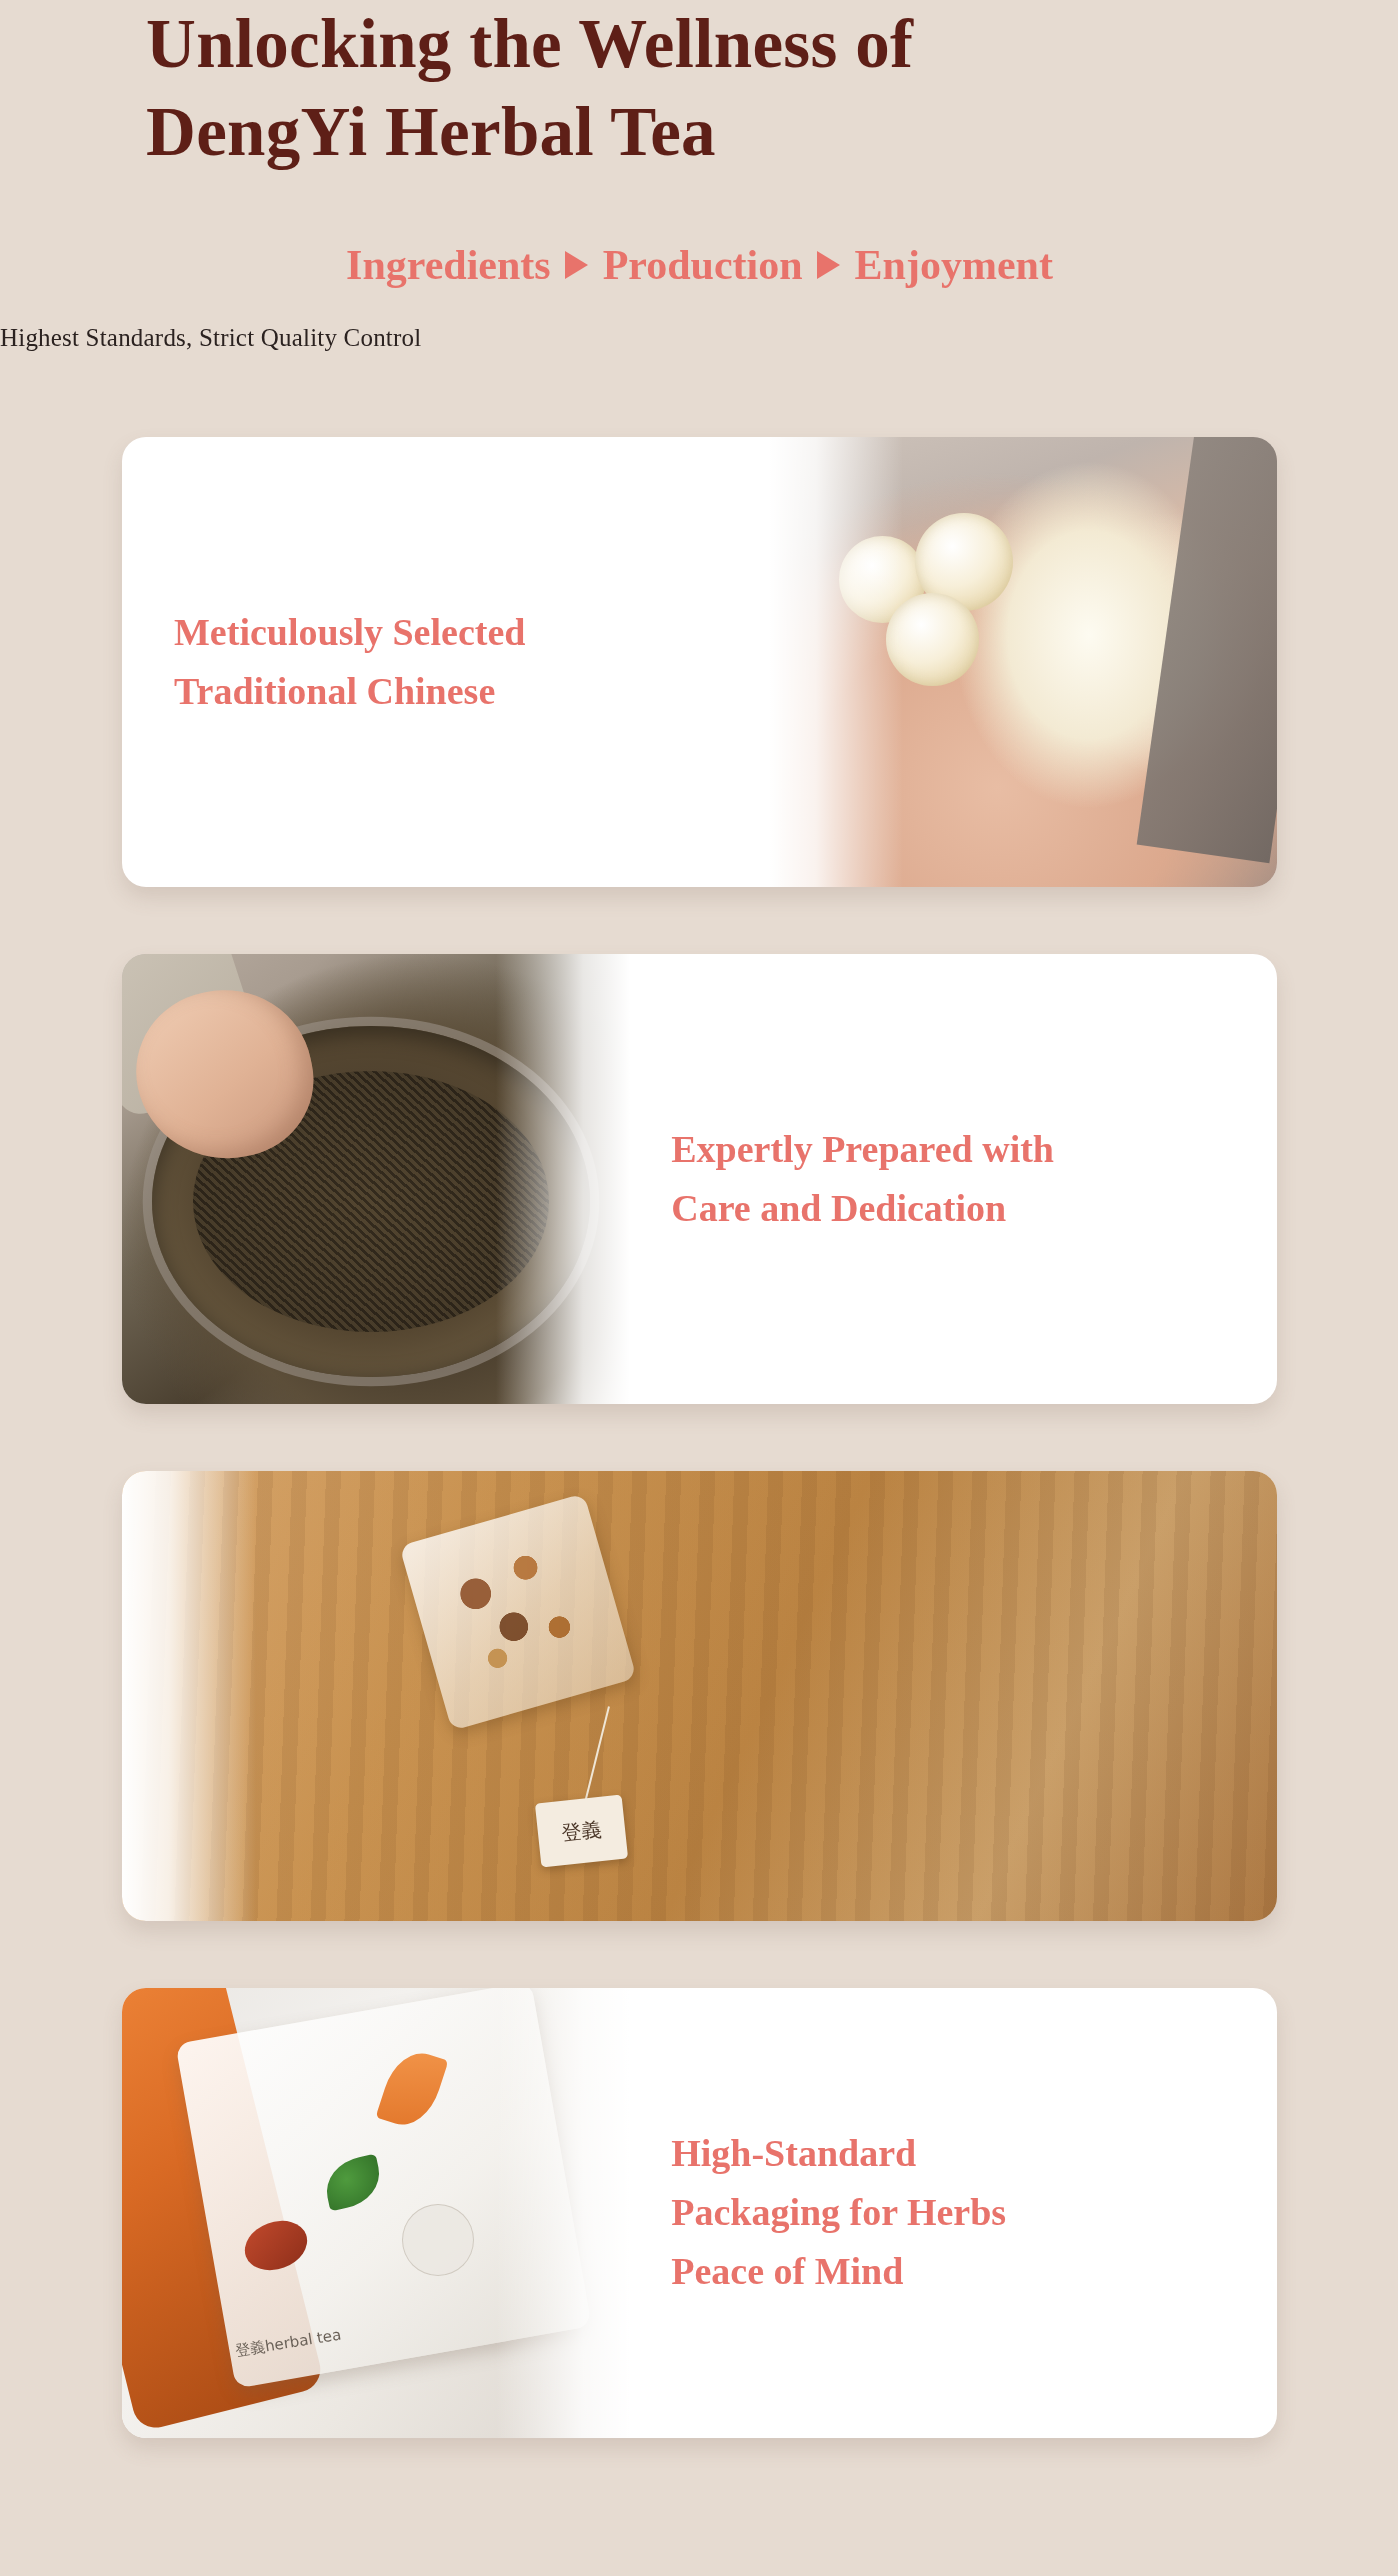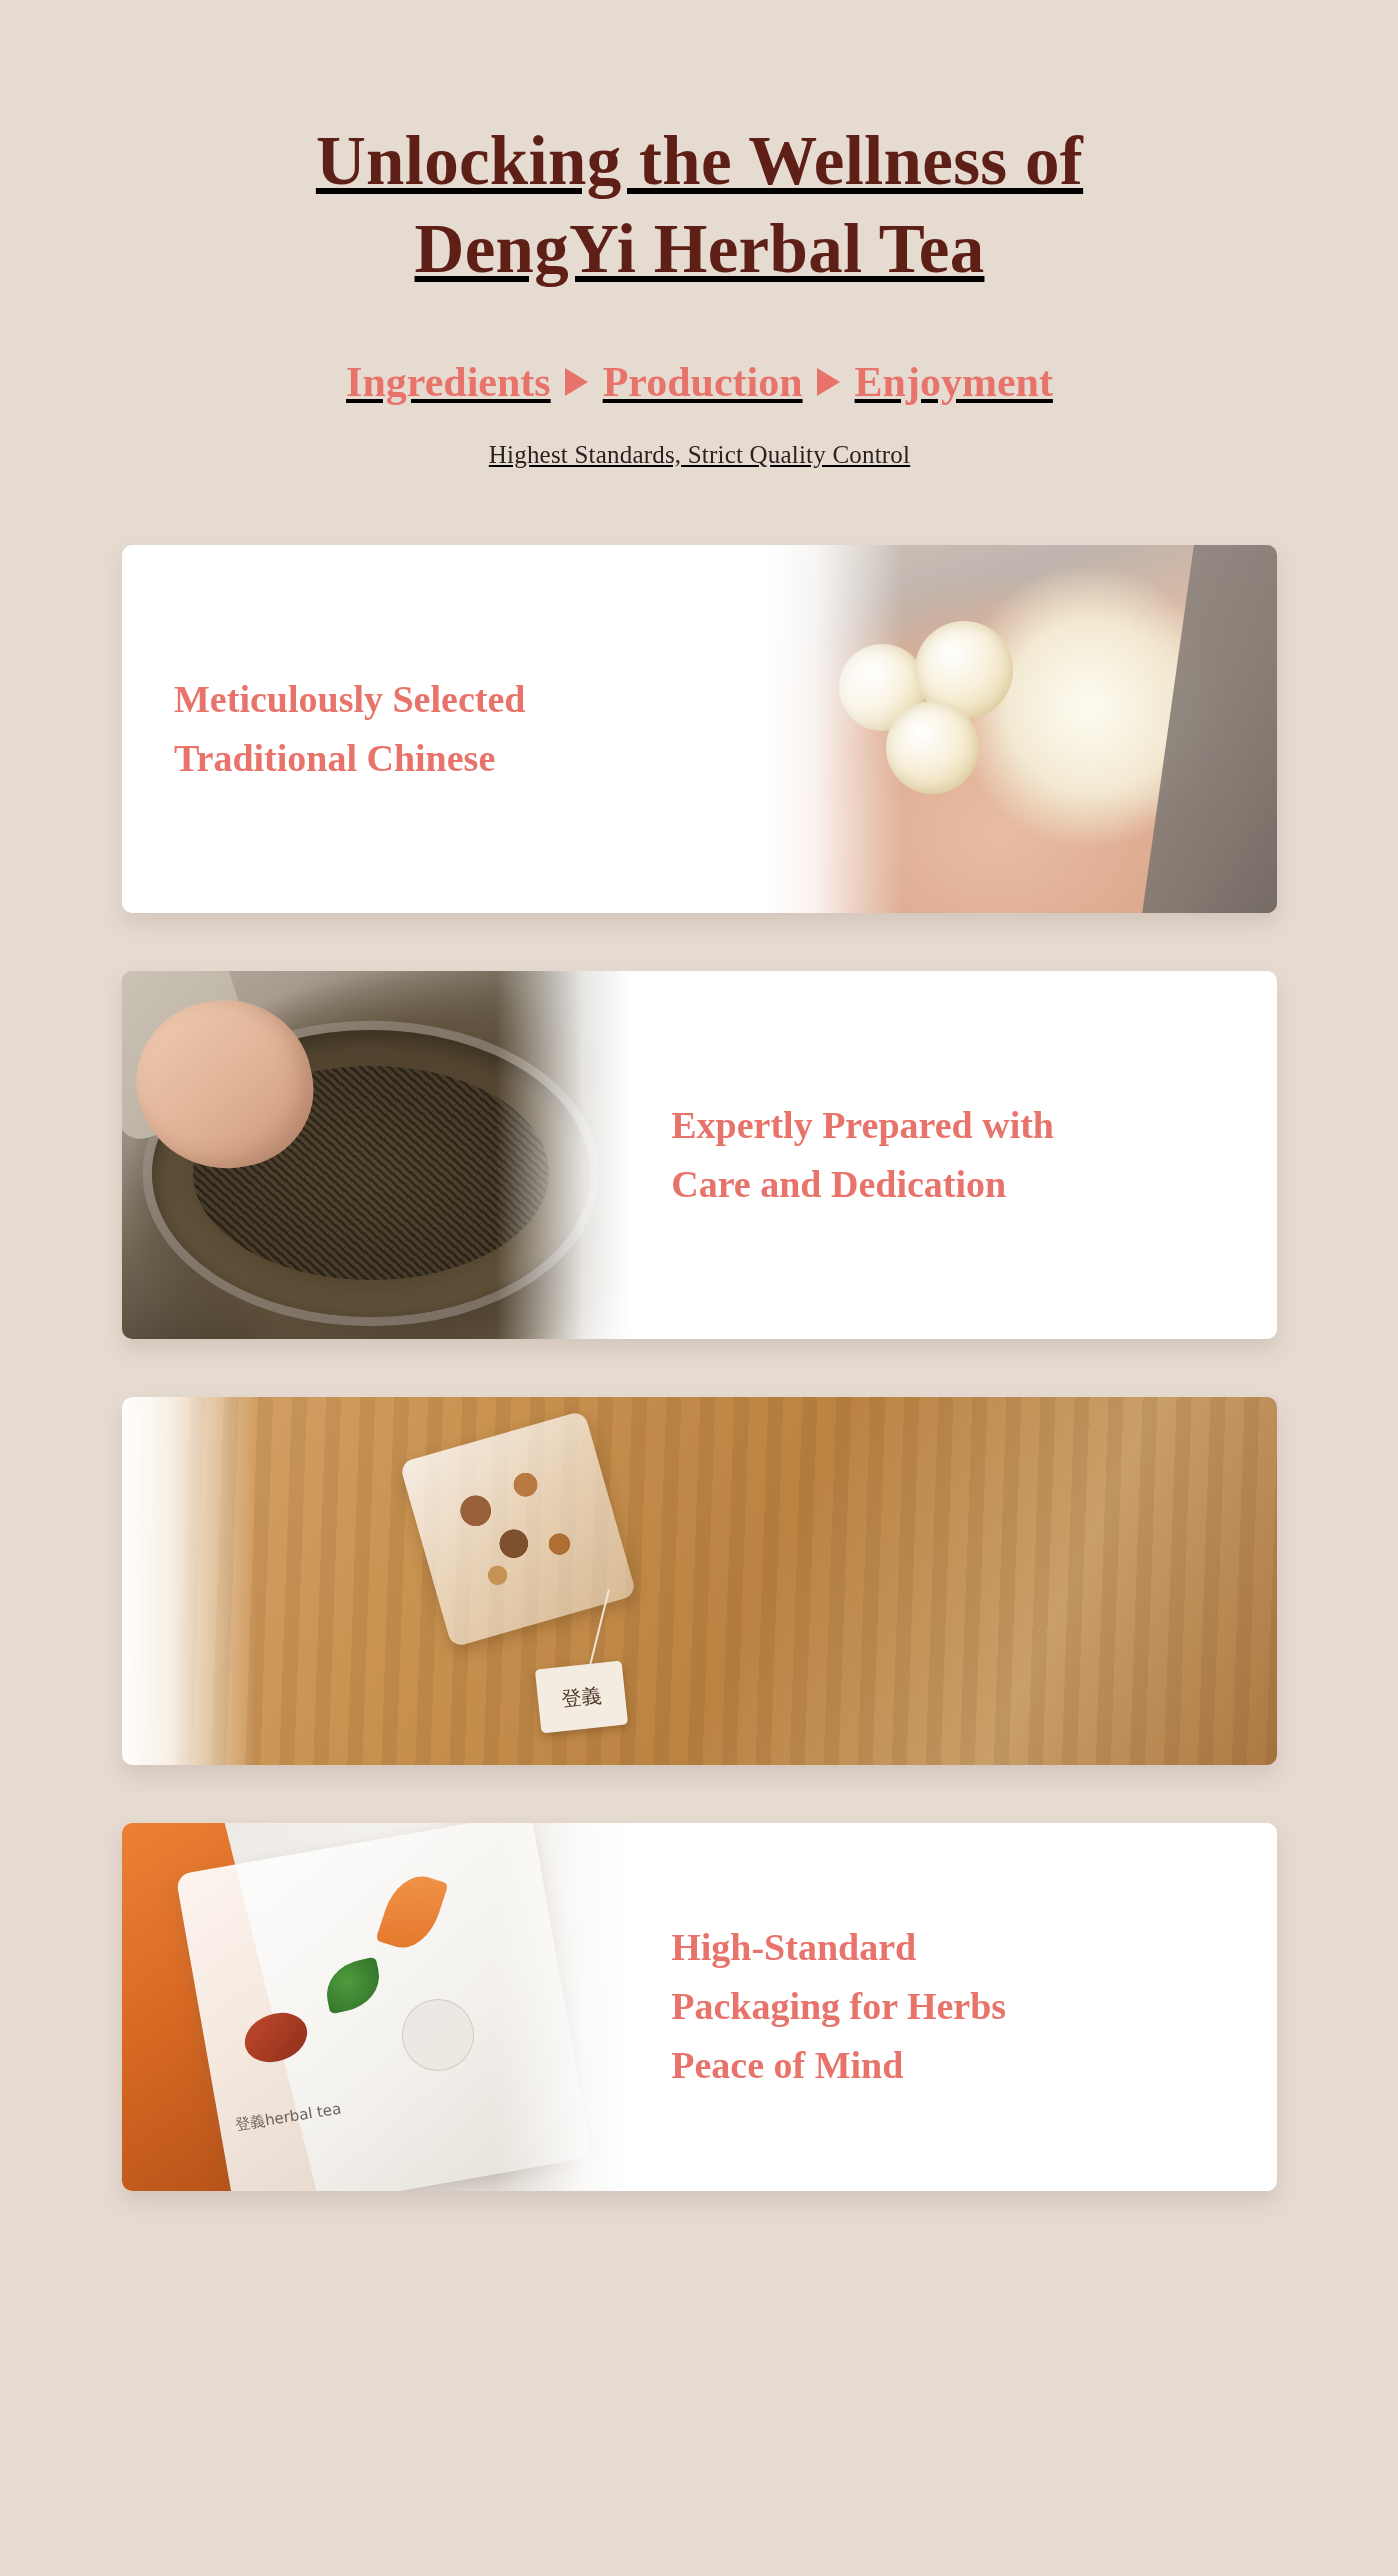--- a/index.html
+++ b/index.html
@@ -16,23 +16,21 @@
 
   .page {
     position: relative;
     width: 1399px;
     height: 2576px;
     box-sizing: border-box;
   }
 
   
   .header {
-    padding-top: 117px;
-    text-align: center;
-    text-decoration: underline;
+    text-align: left;
   }
   .title {
     color: #5e1f17;
     font-family: "Liberation Serif", serif;
     font-weight: bold;
     font-size: 69px;
     line-height: 1.28;
     letter-spacing: 0.3px;
     margin: 0 auto;
     width: 1107px;
@@ -78,27 +76,28 @@
     margin-top: 76px;
     display: flex;
     flex-direction: column;
     gap: 58px;
     padding: 0 122px;
     box-sizing: border-box;
   }
 
   .card {
     position: relative;
-    height: 368px;
+    height: 450px;
     background: #ffffff;
-    border-radius: 10px;
+    border-radius: 24px;
     box-shadow: 0 10.5px 20px rgba(120, 95, 80, 0.16);
     overflow: hidden;
     display: flex;
     align-items: center;
+    margin-top: 9px;
   }
   .card.media-right { flex-direction: row; }
   .card.media-left  { flex-direction: row-reverse; }
 
   .card-text {
     flex: 0 0 56%;
     box-sizing: border-box;
     padding: 0 41px;
     color: #e8736b;
     font-family: "Liberation Serif", serif;

